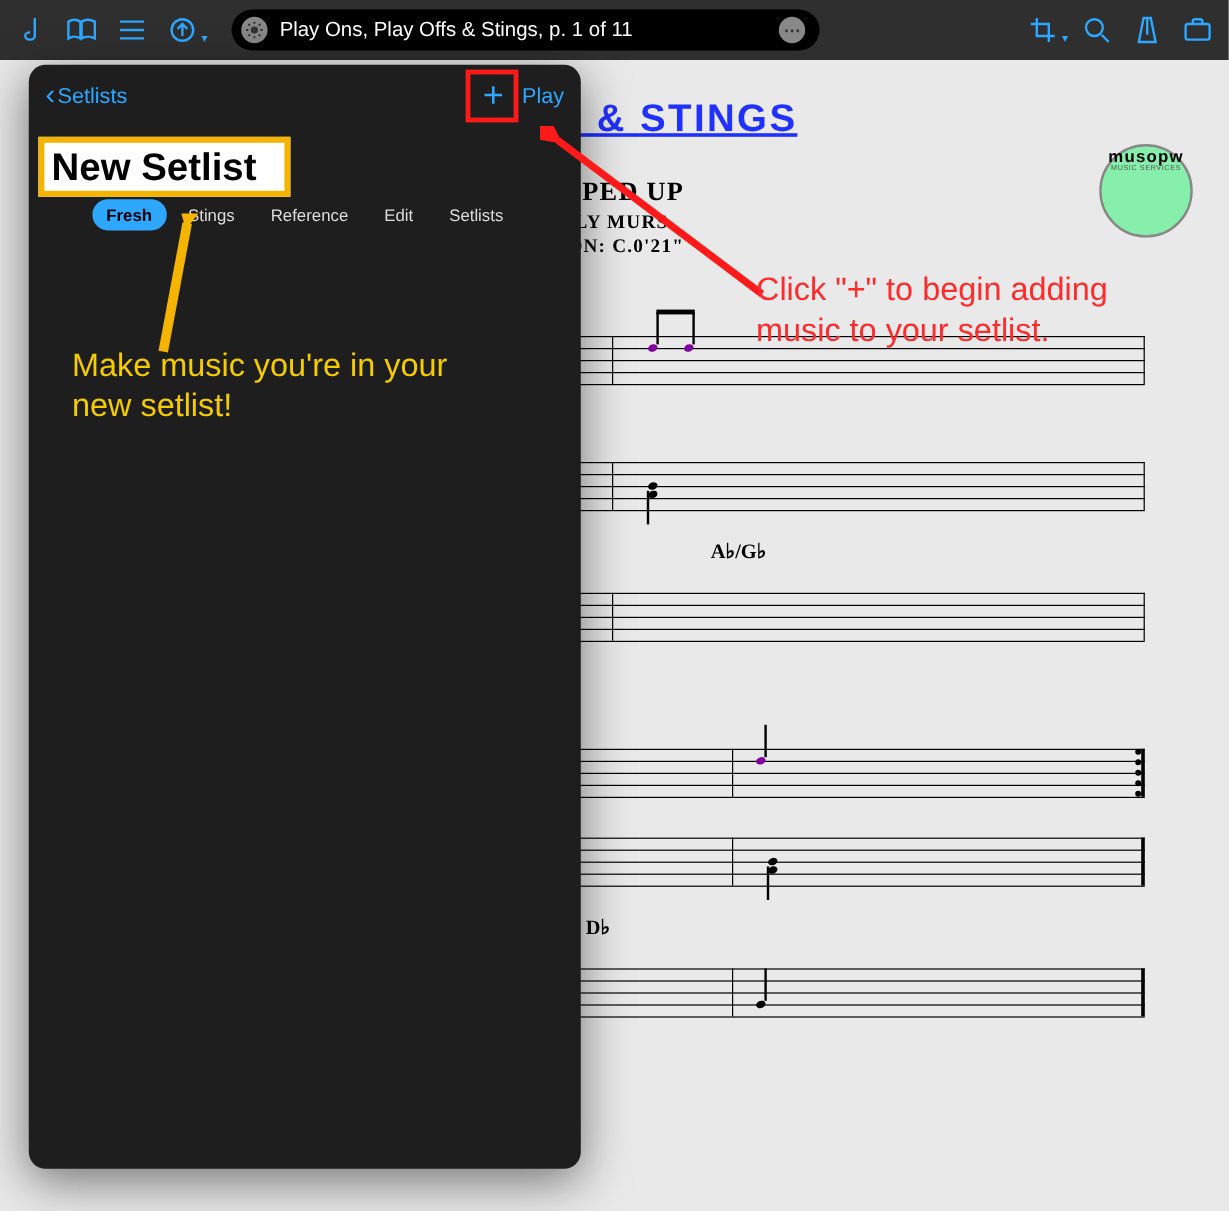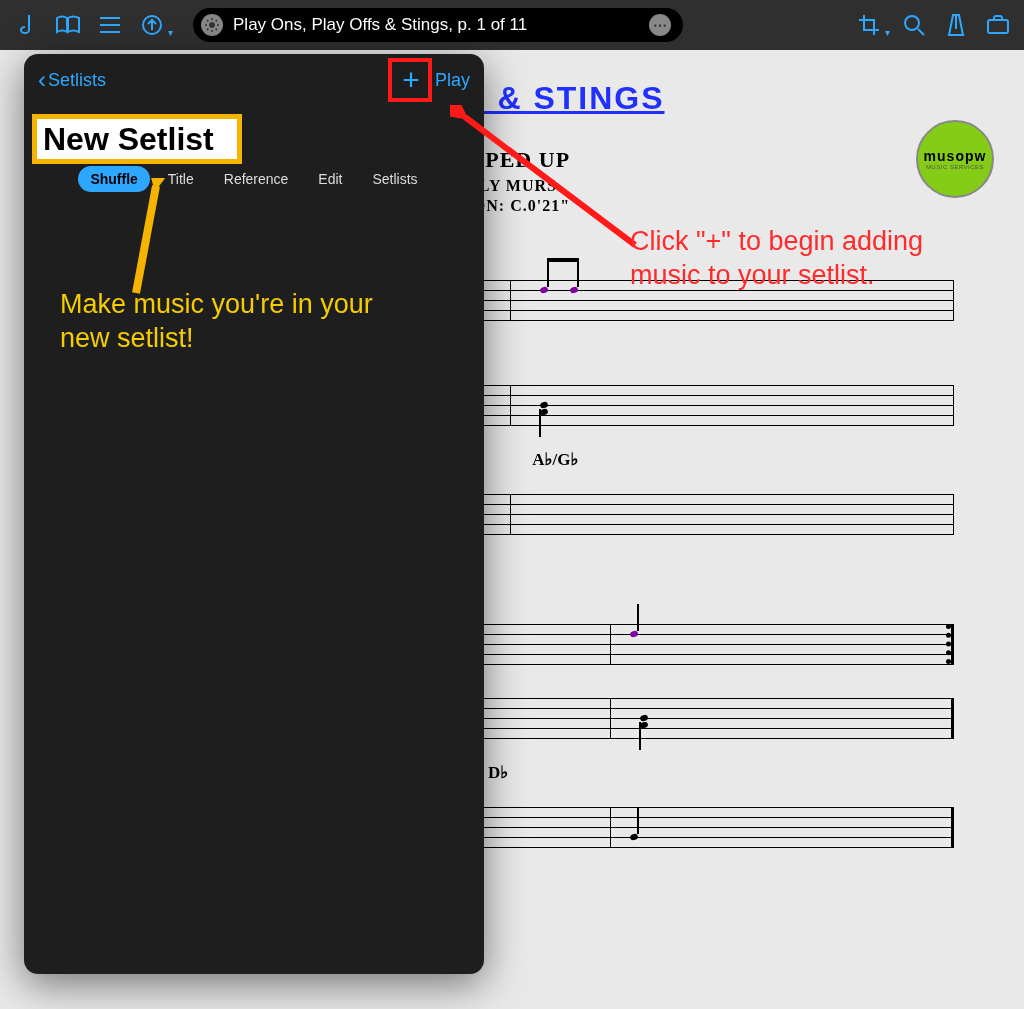--- a/index.html
+++ b/index.html
@@ -41,22 +41,22 @@
     position: absolute; top: 50px; left: 0; right: 0; bottom: 0;
     background: #e9e9e9; padding: 30px 30px;
   }
   .sheet-title {
     color: #2030ff; font-weight: 800; font-size: 32px; letter-spacing: 2px;
     text-decoration: underline; text-align: center; margin-bottom: 30px;
     font-family: Impact, 'Arial Black', sans-serif;
   }
   .logo {
     position: absolute; top: 70px; right: 30px; width: 78px; height: 78px;
-    border: 2px solid #888; border-radius: 50%; background: #84cc16;
-    display: flex; flex-direction: column; align-items: center; justify-content: center;
+    border: 2px solid #888; border-radius: 50%; background: #86efac;
+    display: flex; flex-direction: column; align-items: center; 
     font-size: 11px; letter-spacing: 1px;
   }
   .logo .main { font-weight: 700; font-size: 14px; }
   .logo .sub { font-size: 6px; letter-spacing: 0.5px; color:#555;}
 
   .song-head { text-align: center; margin-top: 10px; }
   .song-head .t1 { font-family: 'Comic Sans MS', cursive; font-weight: 700; font-size: 22px; letter-spacing: 1px;}
   .song-head .t2 { font-family: 'Comic Sans MS', cursive; font-weight: 700; font-size: 16px; letter-spacing: 1px; margin-top:4px;}
   .song-head .t3 { font-family: 'Comic Sans MS', cursive; font-weight: 700; font-size: 16px; letter-spacing: 1px; margin-top:2px;}
 
@@ -255,21 +255,21 @@
         <div class="note" style="left:300px; top:34px"></div>
       <div class="stem" style="left:299px; top:34px; height:28px"></div>
       <div class="note" style="left:470px; top:27px"></div>
         <div class="note" style="left:470px; top:34px"></div>
       <div class="stem" style="left:469px; top:34px; height:28px"></div>
     </div>
     <div class="chordrow">
       <span>7</span>
       <span>B♭m</span>
       <span>A♭</span>
-      <span style="margin-left:60px">A♭/G♭</span>
+      <span style="margin-left:120px">A♭/G♭</span>
     </div>
     <div class="staff">
       <div class="line l1"></div>
         <div class="line l2"></div>
         <div class="line l3"></div>
         <div class="line l4"></div>
         <div class="line l5"></div>
       <div class="bar" style="left:0"></div>
         <div class="bar" style="left:220px"></div>
         <div class="bar" style="left:440px"></div>
@@ -386,22 +386,22 @@
     <div class="sp"></div>
     <div class="plus-btn">
       <span>+</span>
     </div>
     <div class="edit-btn">Play</div>
   </div>
 
   <div class="panel-title">New Setlist</div>
 
   <div class="filter-row">
-    <div class="filter-pill active">Shuffle</div>
-    <div class="filter-pill">Title</div>
+    <div class="filter-pill active">Fresh</div>
+    <div class="filter-pill">Stings</div>
     <div class="filter-pill">Reference</div>
     <div class="filter-pill">Edit</div>
     <div class="filter-pill">Setlists</div>
   </div>
 </div>
 
 <div class="hl-title">
   <span>New Setlist</span>
 </div>
 <div class="hl-plus"></div>

